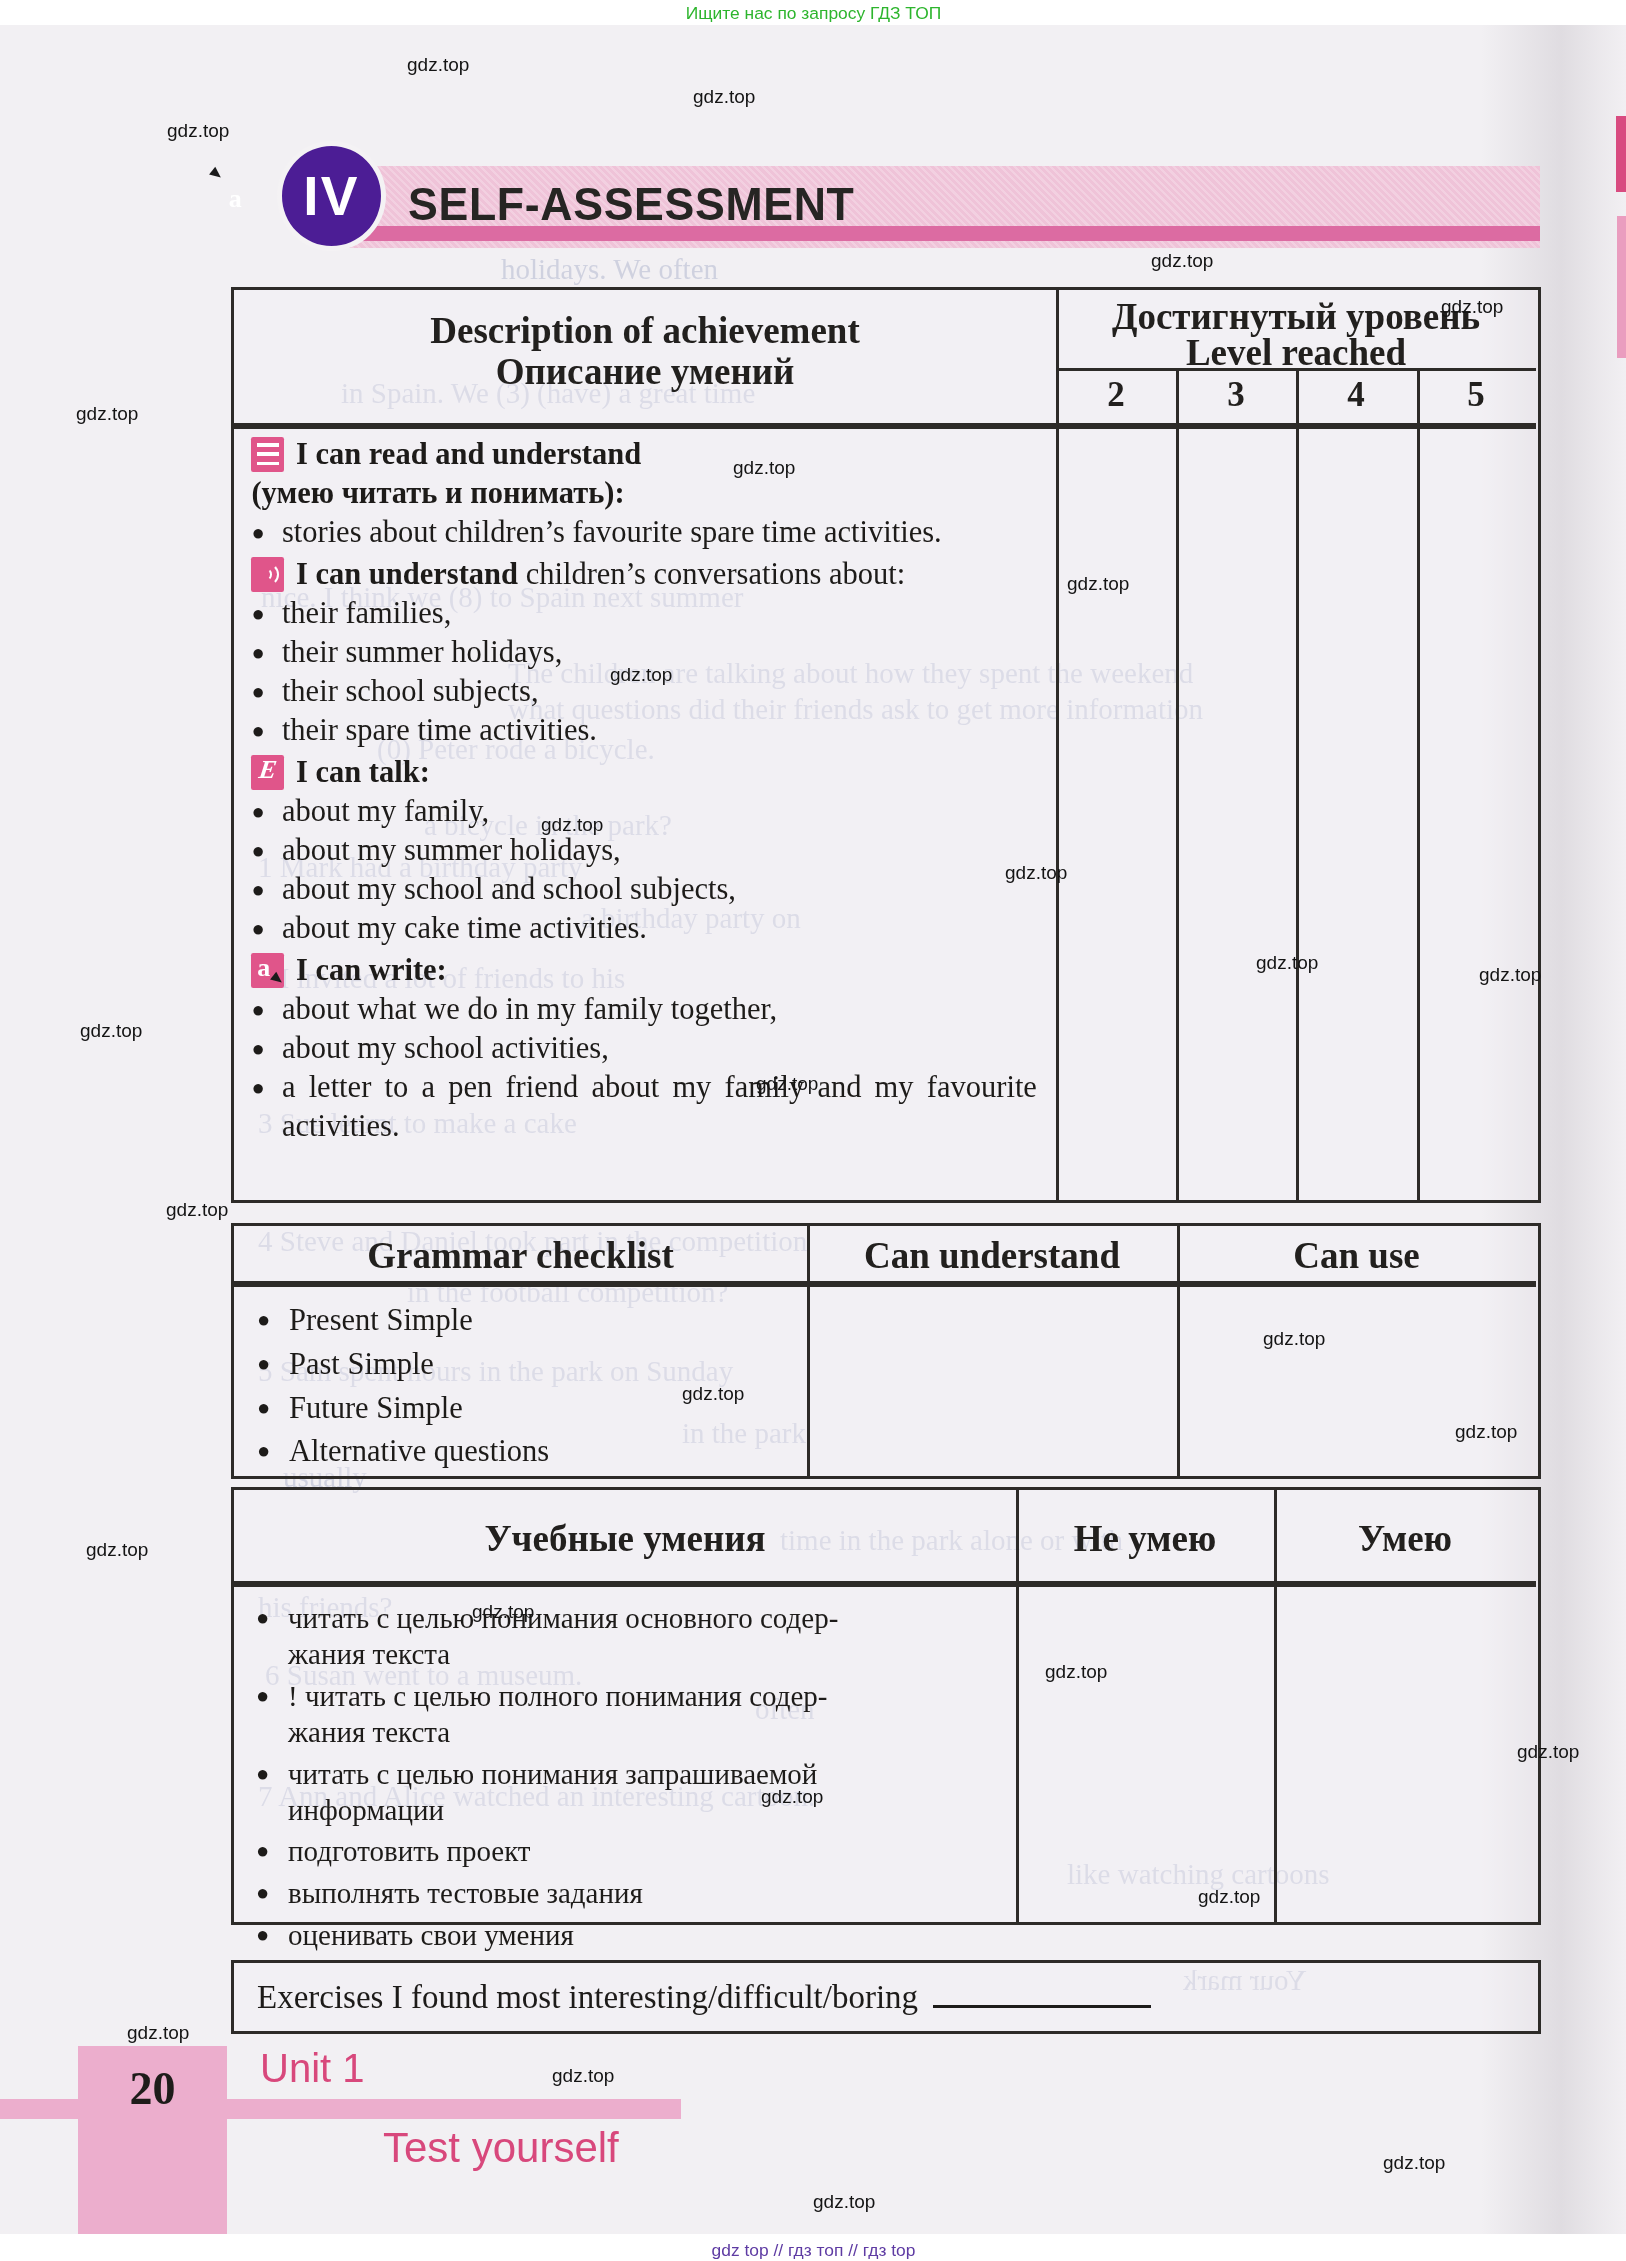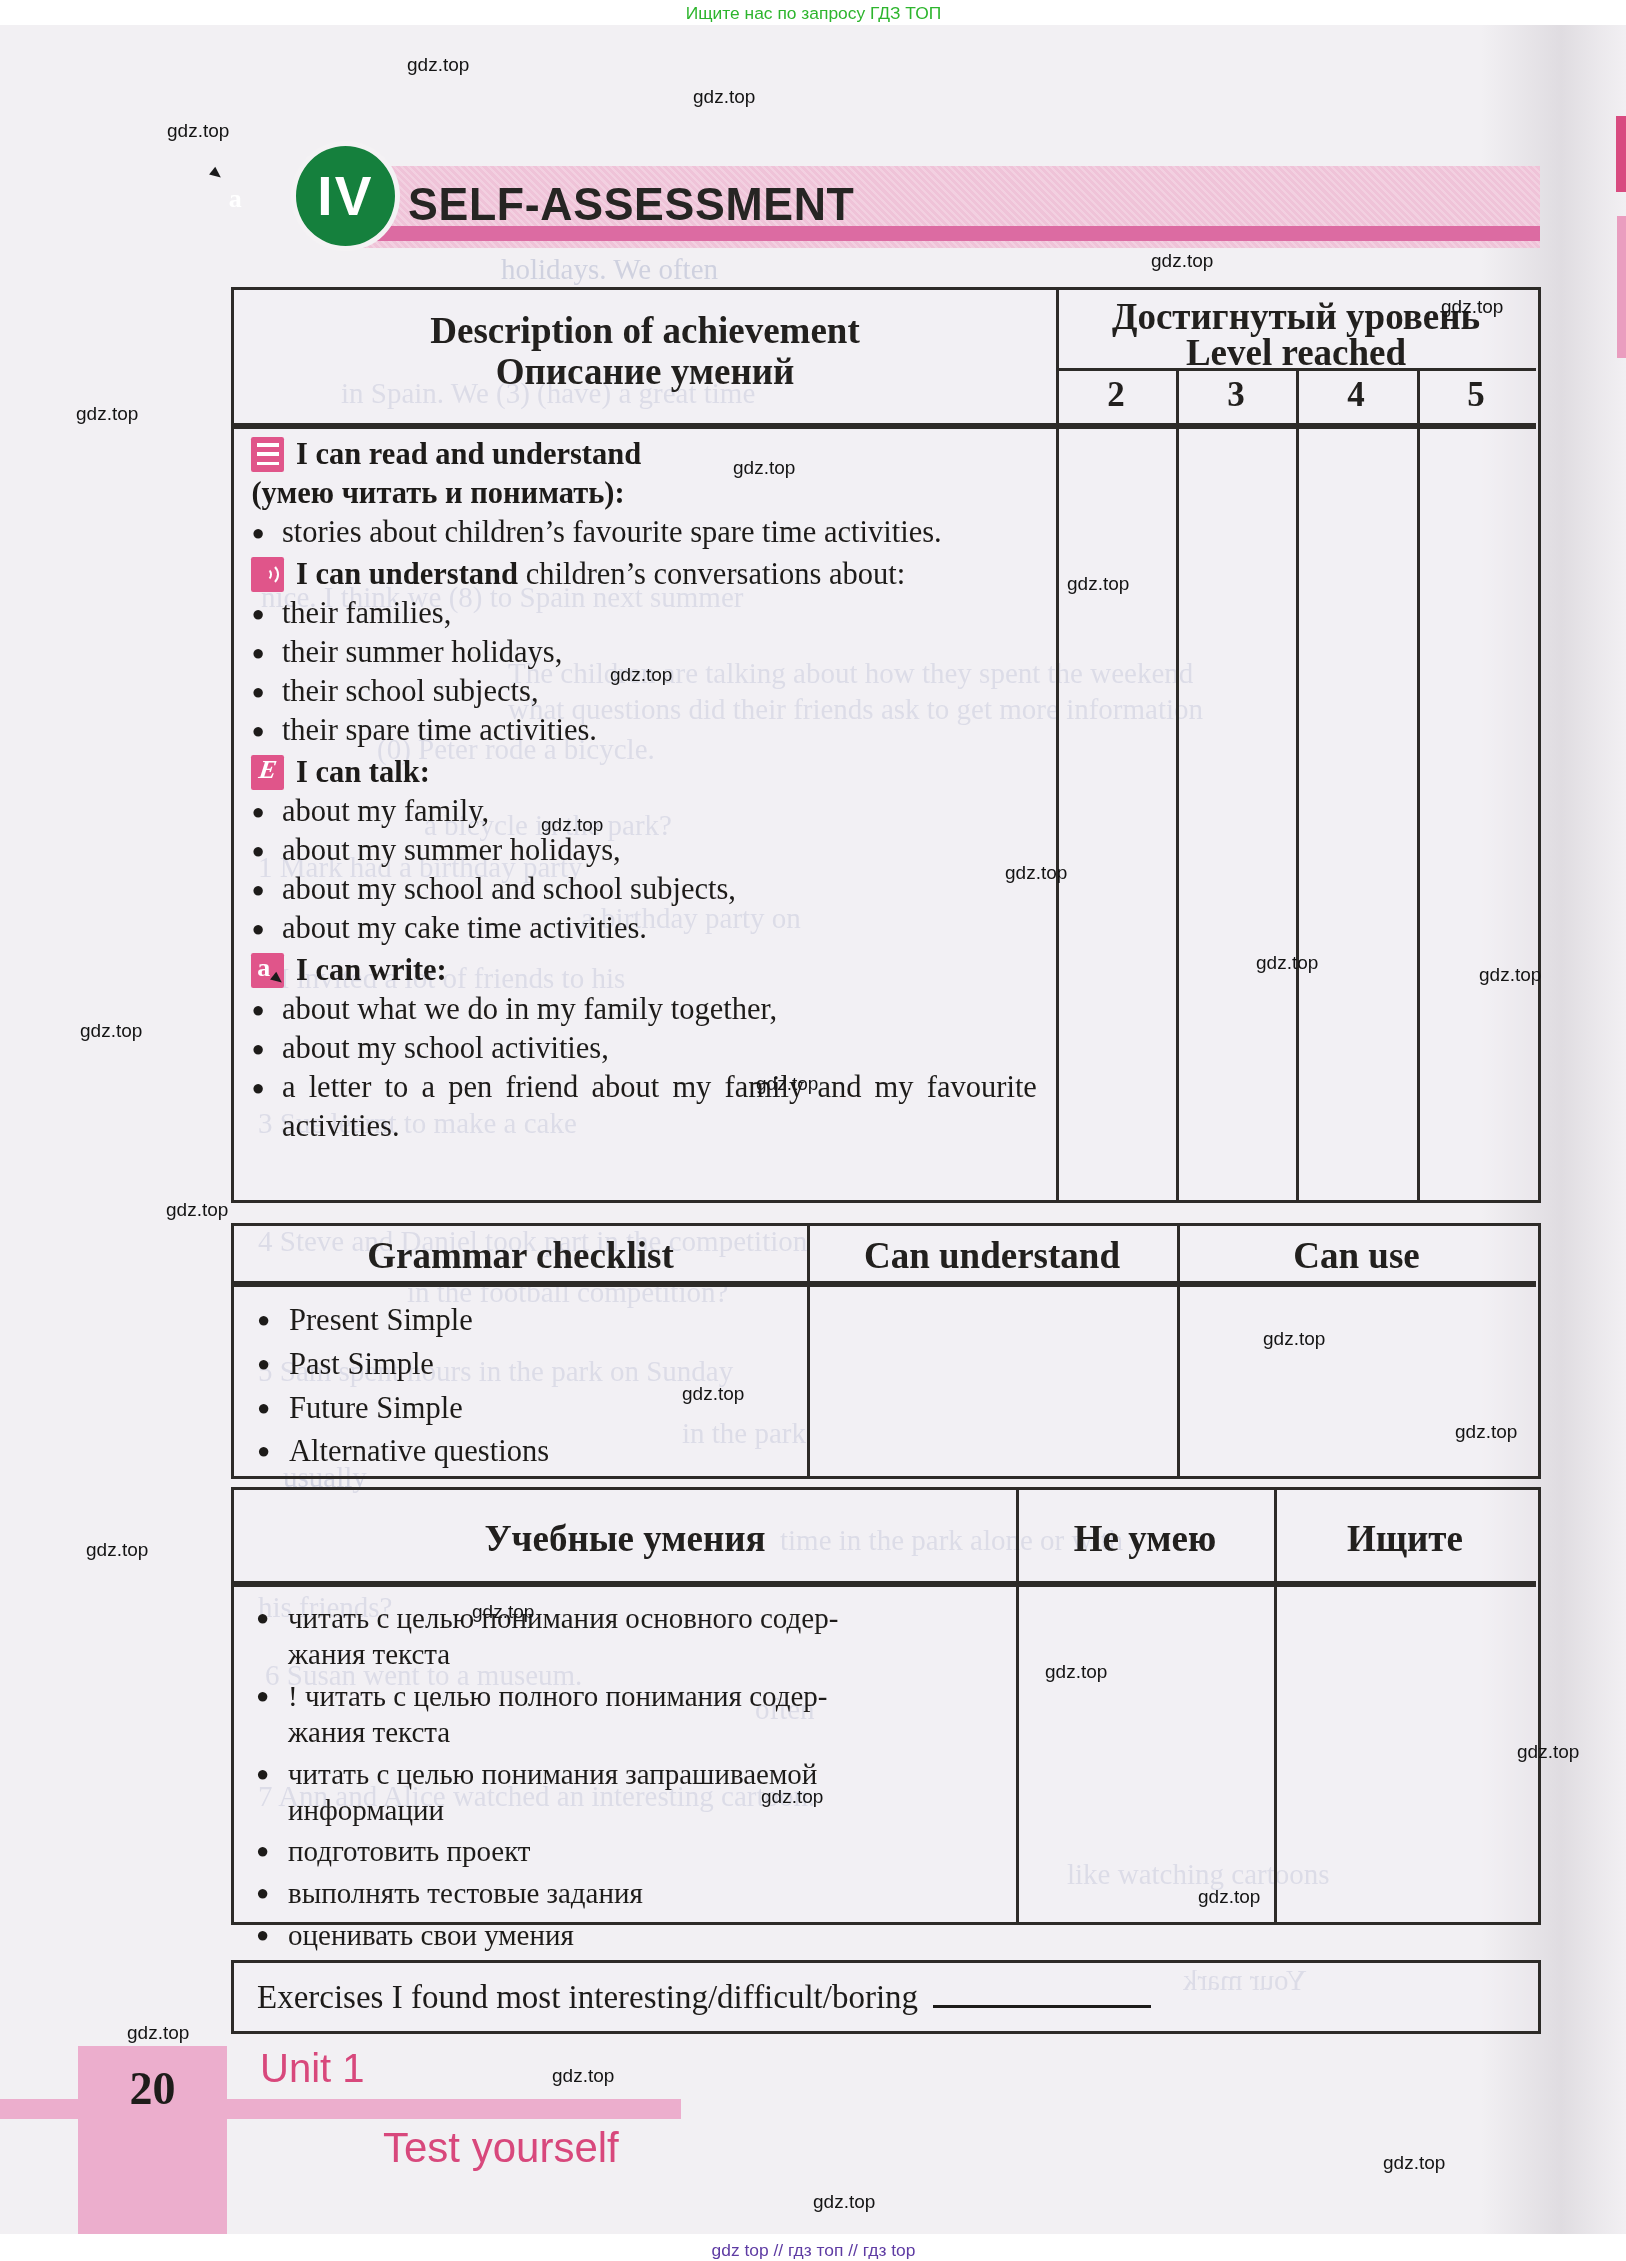--- a/index.html
+++ b/index.html
@@ -14,22 +14,22 @@
   .watermark{position:absolute;font:19px "Liberation Sans",sans-serif;color:#141414;z-index:40;}
   .bleed{position:absolute;font:29px "Liberation Serif",serif;color:#aeb4cd;opacity:.5;filter:blur(0.4px);
          white-space:nowrap;z-index:1;}
   .bleed.mir{transform:scaleX(-1);}
 
   
   .a-badge{position:absolute;left:223px;top:183px;width:35px;height:36px;background:#e0558a;z-index:5;}
   .banner{position:absolute;left:330px;top:166px;width:1210px;height:82px;background:#efc3d8;z-index:2;
           background-image:repeating-linear-gradient(45deg, rgba(255,255,255,.22) 0 2.2px, rgba(255,255,255,0) 2.2px 5.1px);}
   .banner-stripe{position:absolute;left:330px;top:226px;width:1210px;height:15.2px;background:#dc6ba2;z-index:3;}
-  .iv-circle{position:absolute;left:291px;top:141px;width:99px;height:100px;border-radius:50%;
-             background:#15803d;border:5.1px solid #f4f2f4;display:flex;align-items:center;justify-content:center;z-index:4;}
+  .iv-circle{position:absolute;left:277px;top:141px;width:99px;height:100px;border-radius:50%;
+             background:#4c1d95;border:5.1px solid #f4f2f4;display:flex;align-items:center;justify-content:center;z-index:4;}
   .iv-circle span{color:#ffffff;font:800 55px "Liberation Sans",sans-serif;letter-spacing:2.2px;}
   .main-title{position:absolute;left:408px;top:177px;z-index:5;font:700 46px "Liberation Sans",sans-serif;
               letter-spacing:0.7px;color:#262523;transform:scaleX(.97);transform-origin:left;}
 
   
   .tbl{position:absolute;border:3.6px solid #2d2b28;box-sizing:border-box;background:rgba(244,242,245,.35);z-index:10;}
   .vline{position:absolute;width:2.9px;background:#2d2b28;}
   .hline{position:absolute;height:2.9px;background:#2d2b28;}
   .hline.thick{height:5.8px;}
   .cellhead{position:absolute;text-align:center;font-weight:700;font-size:37px;line-height:41px;color:#22201e;}
@@ -254,21 +254,21 @@
           <span class="dot">●</span>
           <span class="t">Alternative questions</span>
         </div>
       </div>
   </div>
 
   
   <div class="tbl" style="left:231px;top:1487px;width:1310px;height:438px;">
     <div class="cellhead" style="left:0;top:27.6px;width:782px;">Учебные умения</div>
     <div class="cellhead" style="left:782px;top:27.6px;width:258px;">Не умею</div>
-    <div class="cellhead" style="left:1040px;top:27.6px;width:262px;">Ищите</div>
+    <div class="cellhead" style="left:1040px;top:27.6px;width:262px;">Умею</div>
     <div class="hline thick" style="left:0;top:91px;width:1302px;"></div>
     <div class="vline" style="left:782px;top:0;bottom:0;"></div>
     <div class="vline" style="left:1040px;top:0;bottom:0;"></div>
     <div class="list" id="skills-list" style="left:22px;top:110px;width:740px;font-size:29px;line-height:36px;">
         <div class="li">
           <span class="dot">●</span>
           <span class="t">читать с целью понимания основного содер-
 жания текста</span>
         </div>
         <div class="li">

